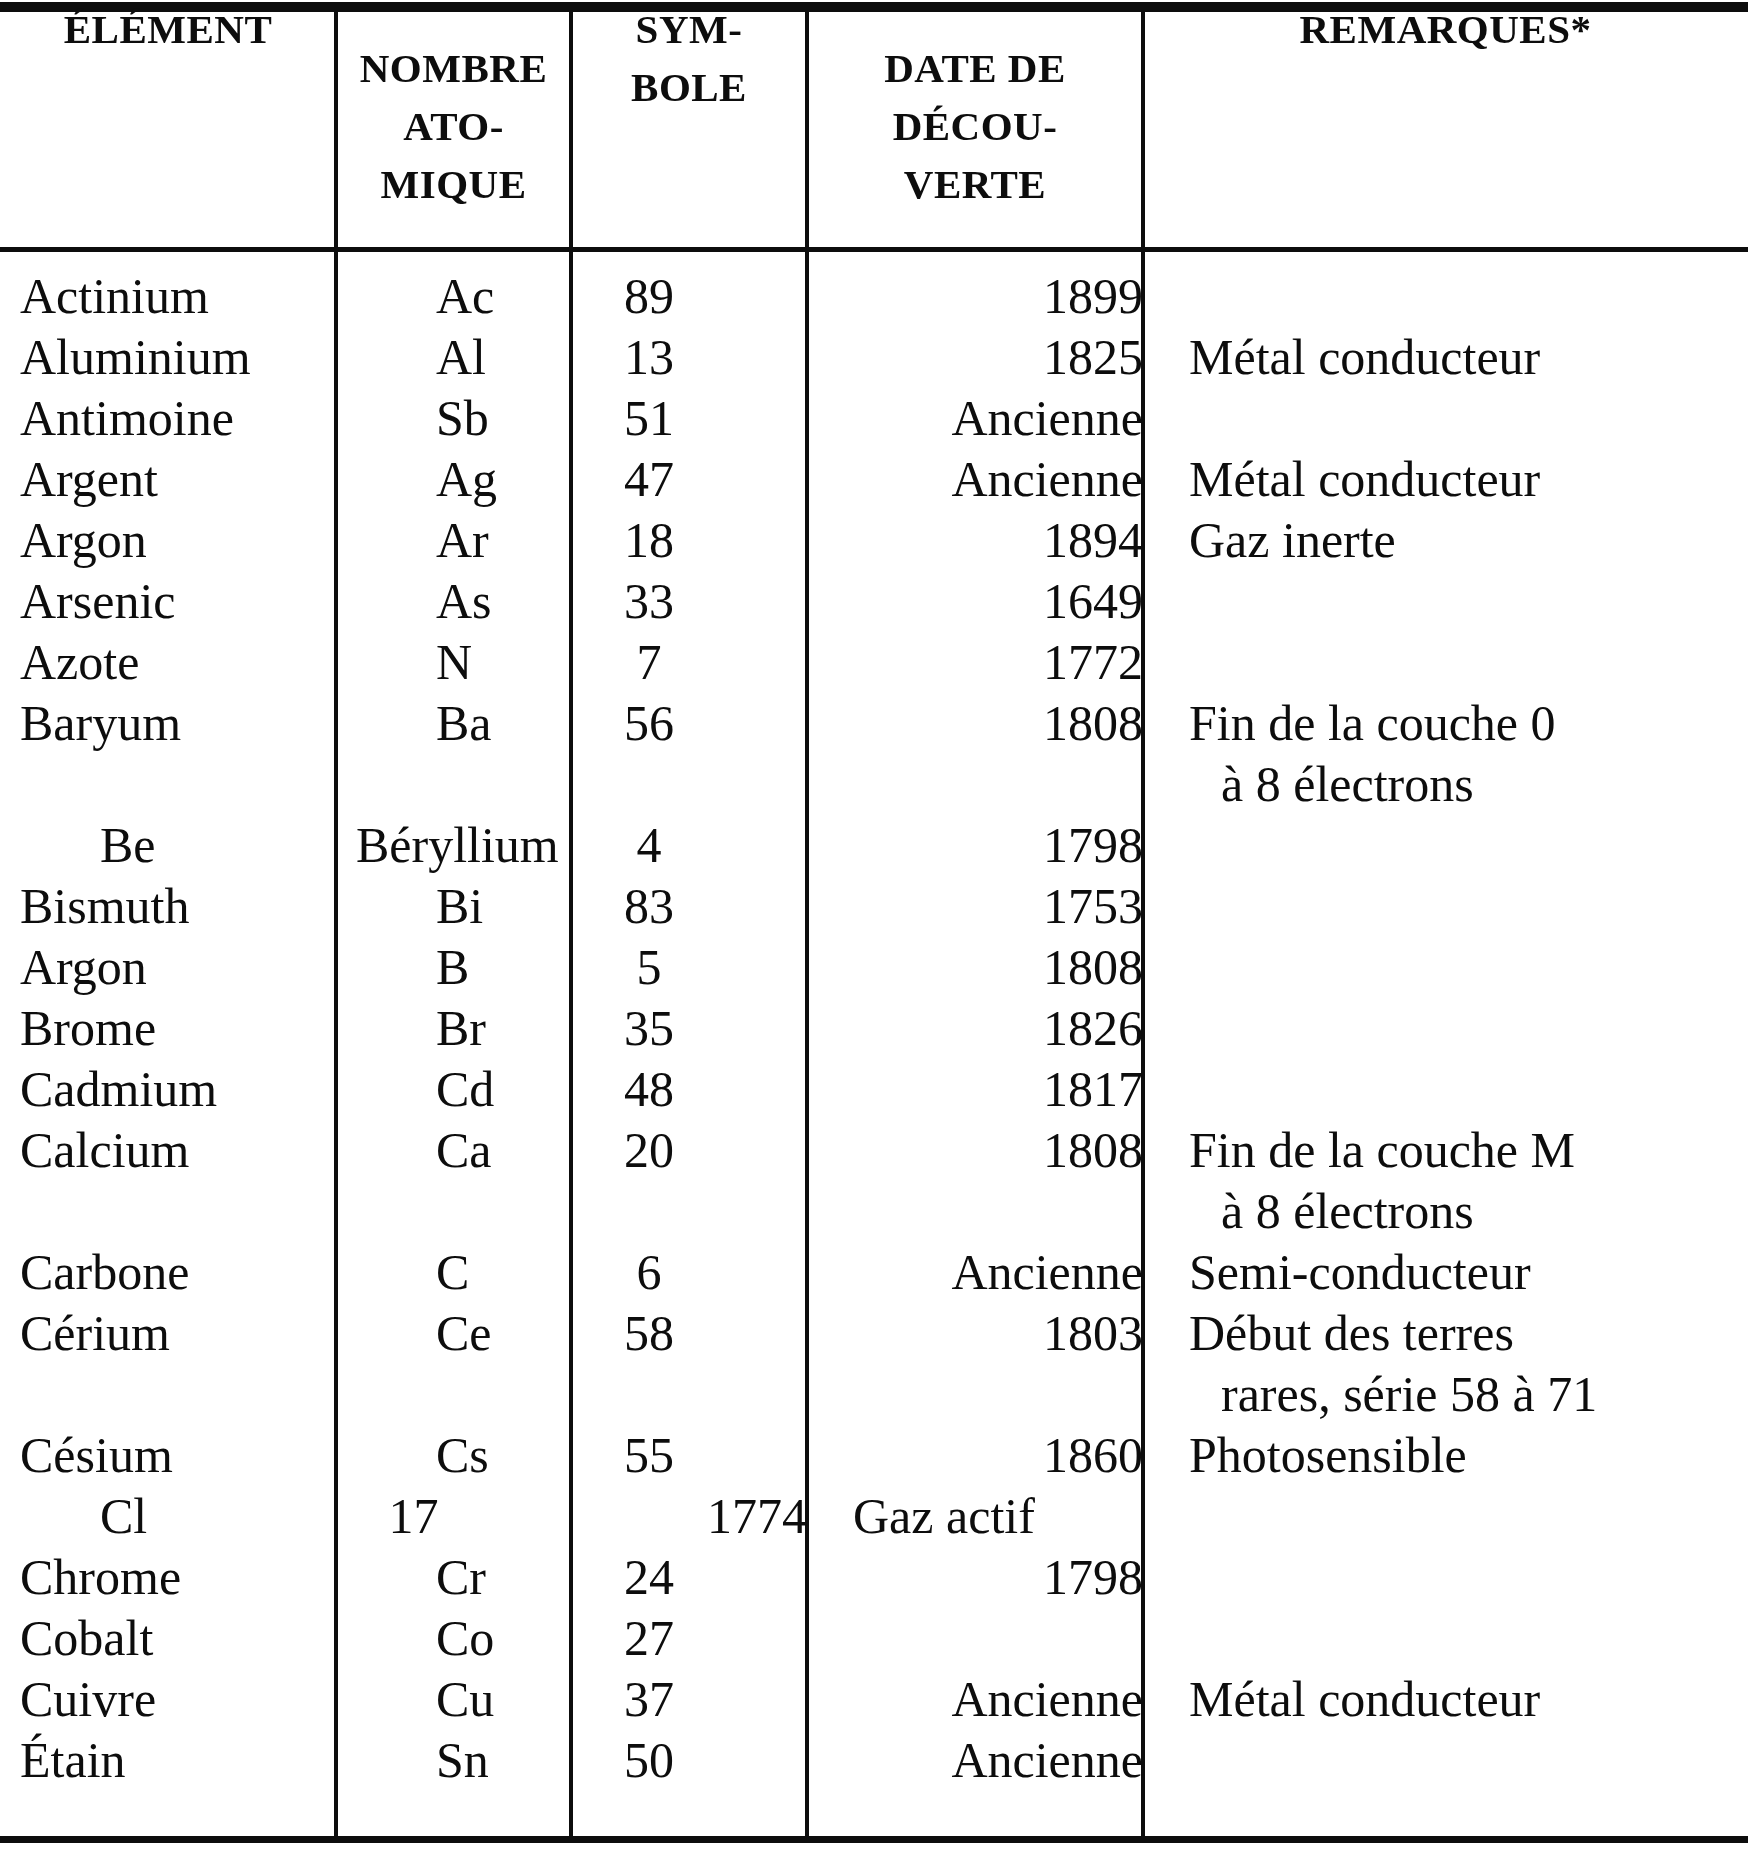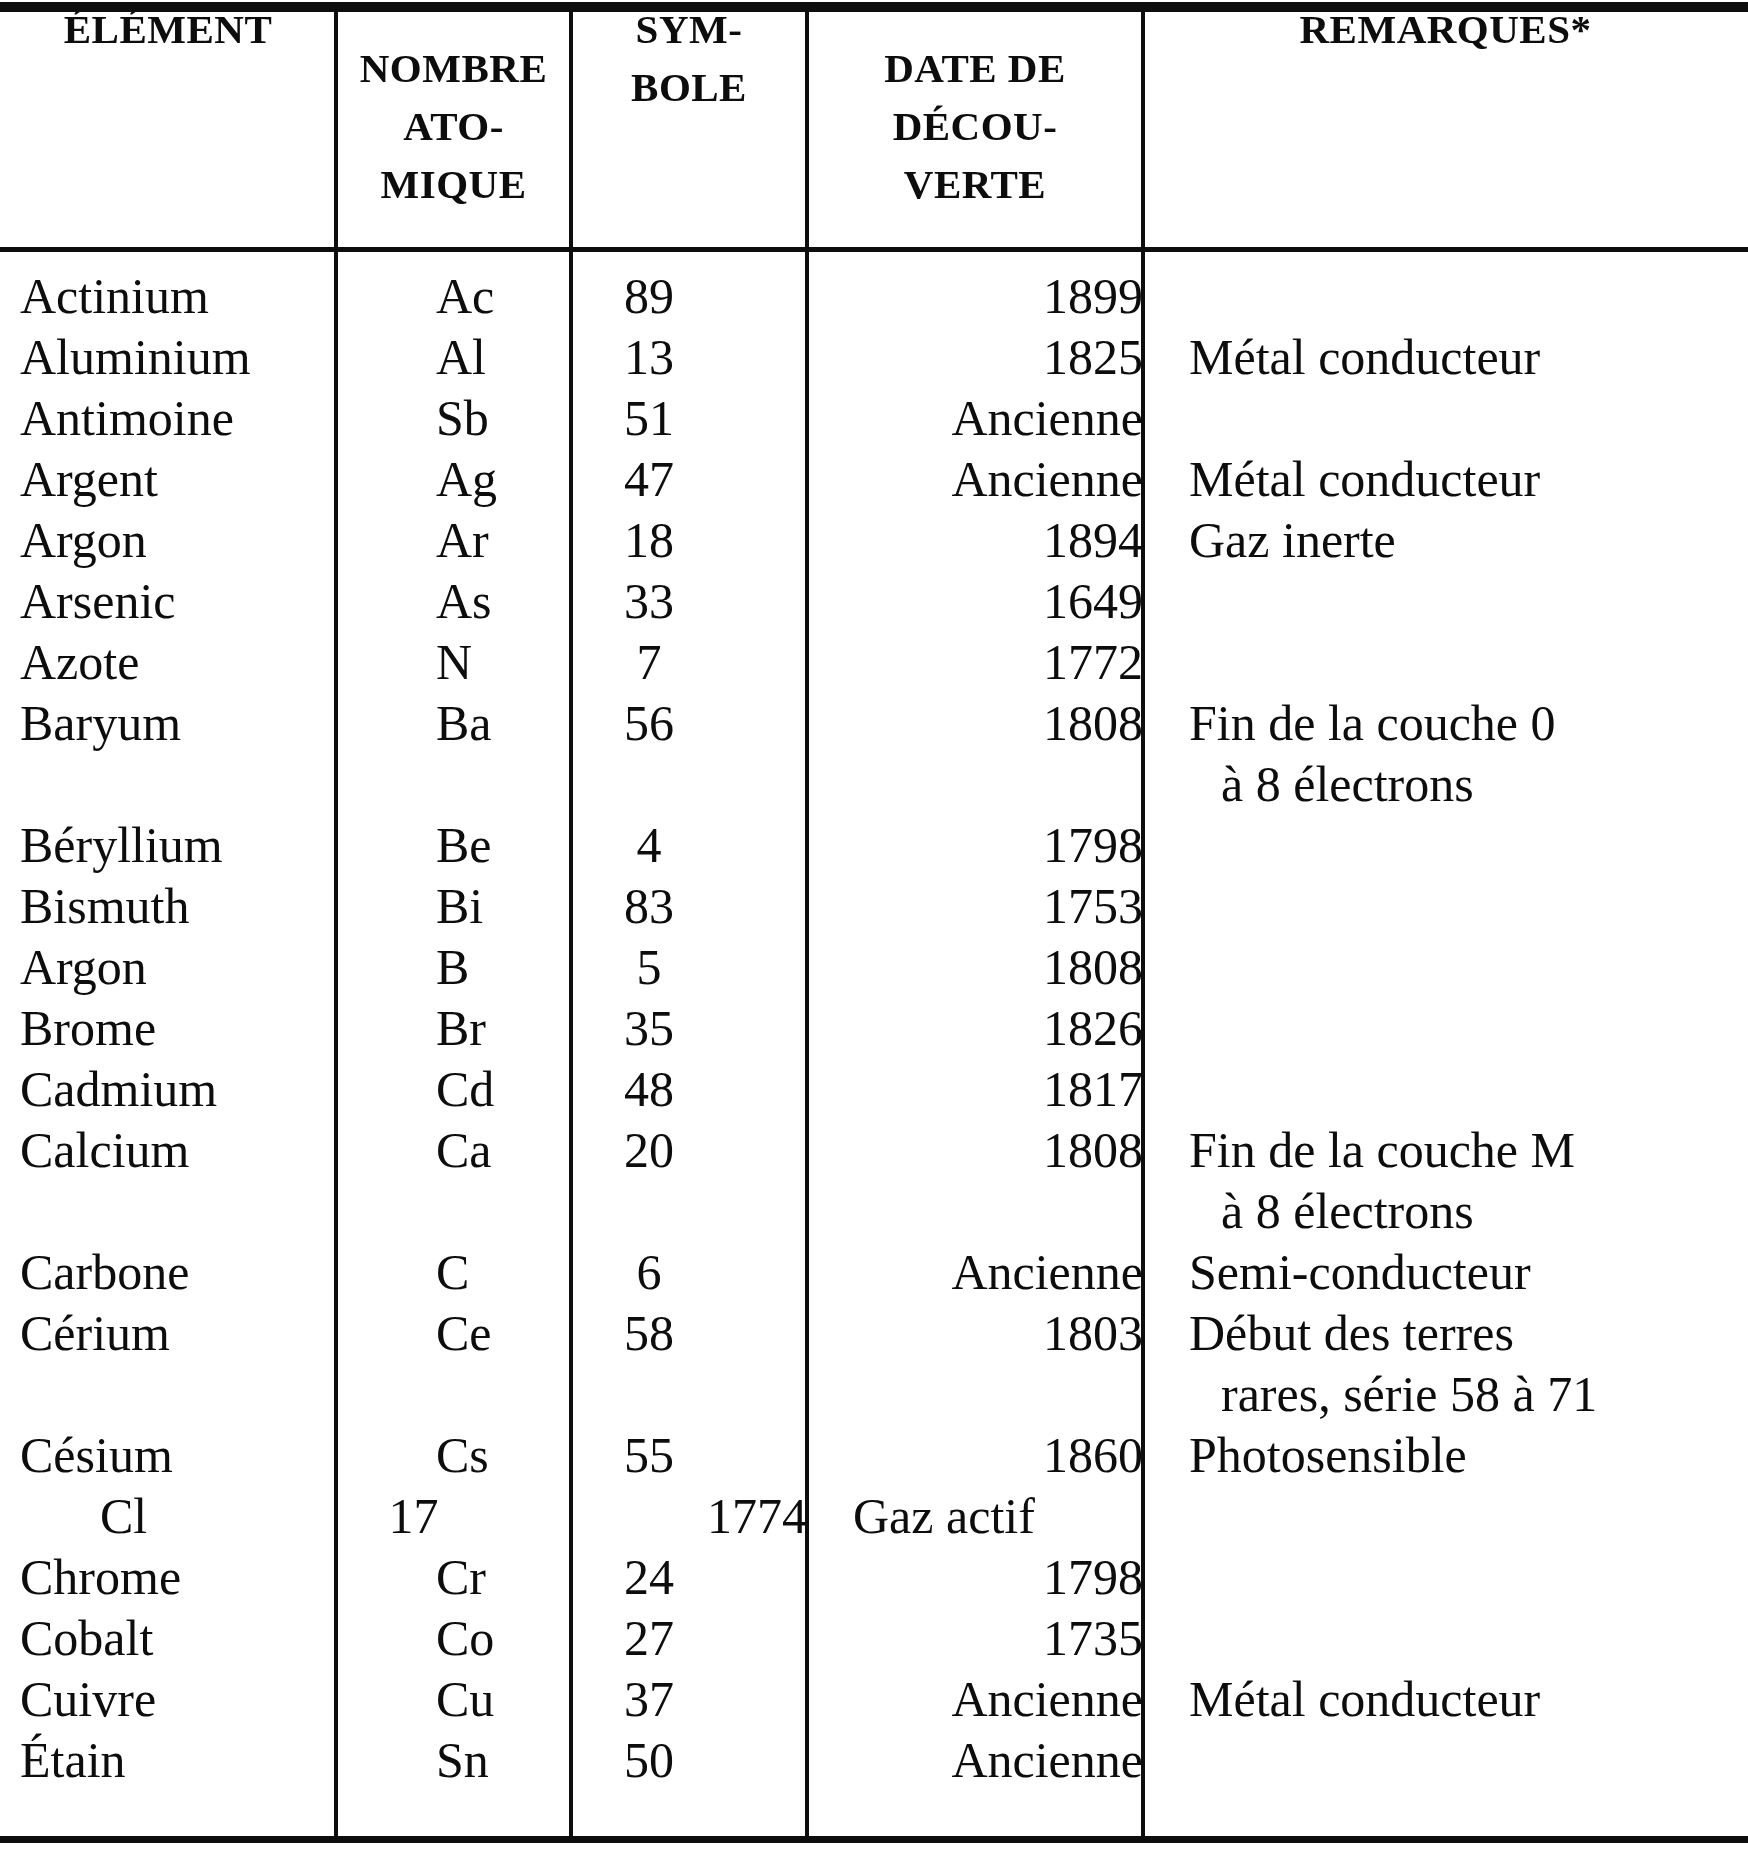--- a/index.html
+++ b/index.html
@@ -175,22 +175,22 @@
         <div class="td td-element">Baryum</div>
         <div class="td td-symbol">Ba</div>
         <div class="td td-number">56</div>
         <div class="td td-date">1808</div>
         <div class="td td-remarks">
           <div class="remark-line-1">Fin de la couche 0</div>
           <div class="remark-line-2">à 8 électrons</div>
         </div>
       </div>
       <div class="tr">
+        <div class="td td-symbol">Be</div>
         <div class="td td-element">Béryllium</div>
-        <div class="td td-symbol">Be</div>
         <div class="td td-number">4</div>
         <div class="td td-date">1798</div>
         <div class="td td-remarks"></div>
       </div>
       <div class="tr">
         <div class="td td-element">Bismuth</div>
         <div class="td td-symbol">Bi</div>
         <div class="td td-number">83</div>
         <div class="td td-date">1753</div>
         <div class="td td-remarks"></div>
@@ -266,21 +266,20 @@
         <div class="td td-element">Chrome</div>
         <div class="td td-symbol">Cr</div>
         <div class="td td-number">24</div>
         <div class="td td-date">1798</div>
         <div class="td td-remarks"></div>
       </div>
       <div class="tr">
         <div class="td td-element">Cobalt</div>
         <div class="td td-symbol">Co</div>
         <div class="td td-number">27</div>
-        <div class="td td-date">1735</div>
         <div class="td td-remarks"></div>
       </div>
       <div class="tr">
         <div class="td td-element">Cuivre</div>
         <div class="td td-symbol">Cu</div>
         <div class="td td-number">37</div>
         <div class="td td-date">Ancienne</div>
         <div class="td td-remarks">
           <div class="remark-line-1">Métal conducteur</div>
         </div>

